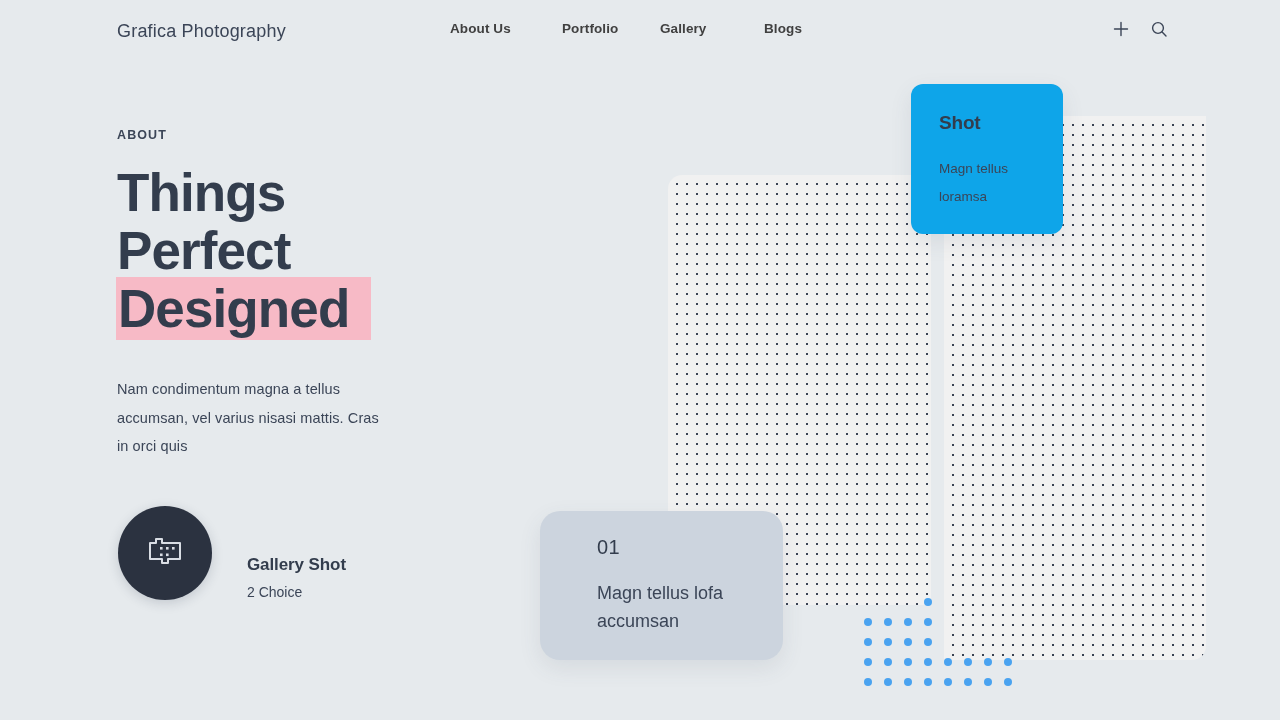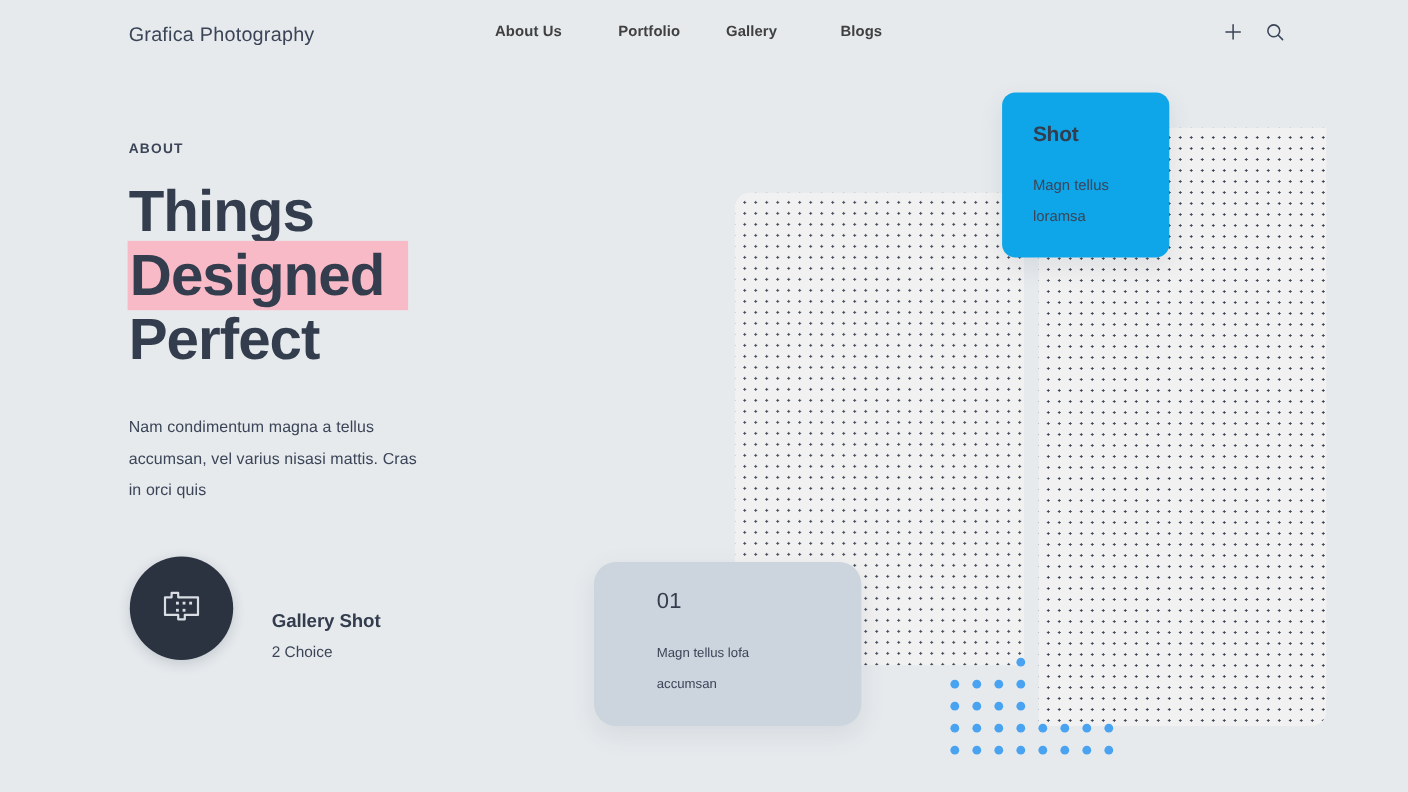--- a/index.html
+++ b/index.html
@@ -192,21 +192,21 @@
     padding: 25px 24px 0 57px;
     box-shadow: 0 8px 22px rgba(70,80,100,.10);
   }
   #card-01 .card-title {
     font-size: 20px;
     color: #333d4d;
     letter-spacing: .3px;
   }
   #card-01 .card-copy {
     margin-top: 20px;
-    font-size: 12px;
+    font-size: 18px;
     line-height: 28px;
     color: #3b4557;
   }
 </style>
 </head>
 <body>
 
 <div class="dots-panel" id="dots-left"></div>
 <div class="dots-panel" id="dots-right"></div>
 
@@ -260,22 +260,22 @@
         <path d="M12.1 12.1 L16 16"></path>
       </svg>
     </div>
   </div>
 </header>
 
 <section id="hero">
   <div id="eyebrow">ABOUT</div>
   <h1 id="headline">
     <span class="hl-line">Things</span>
+    <span class="hl-line">Perfect</span>
     <span class="hl-line"><span class="mark">Designed</span></span>
-    <span class="hl-line">Perfect</span>
   </h1>
   <p id="hero-copy">Nam condimentum magna a tellus accumsan, vel varius nisasi mattis. Cras in orci quis</p>
 </section>
 
 <div id="gallery-shot">
   <div id="gallery-shot-circle">
     <span>
       <svg width="38" height="34" viewBox="0 0 38 34" fill="none" stroke="#d9dde4" stroke-width="2" stroke-linejoin="round">
         <path d="M4 9 h6 V5 h6 v4 h18 v16 H22 v4 h-6 v-4 H4 Z"></path>
         <rect x="14" y="13" width="2.6" height="2.6" fill="#d9dde4" stroke="none"></rect>

